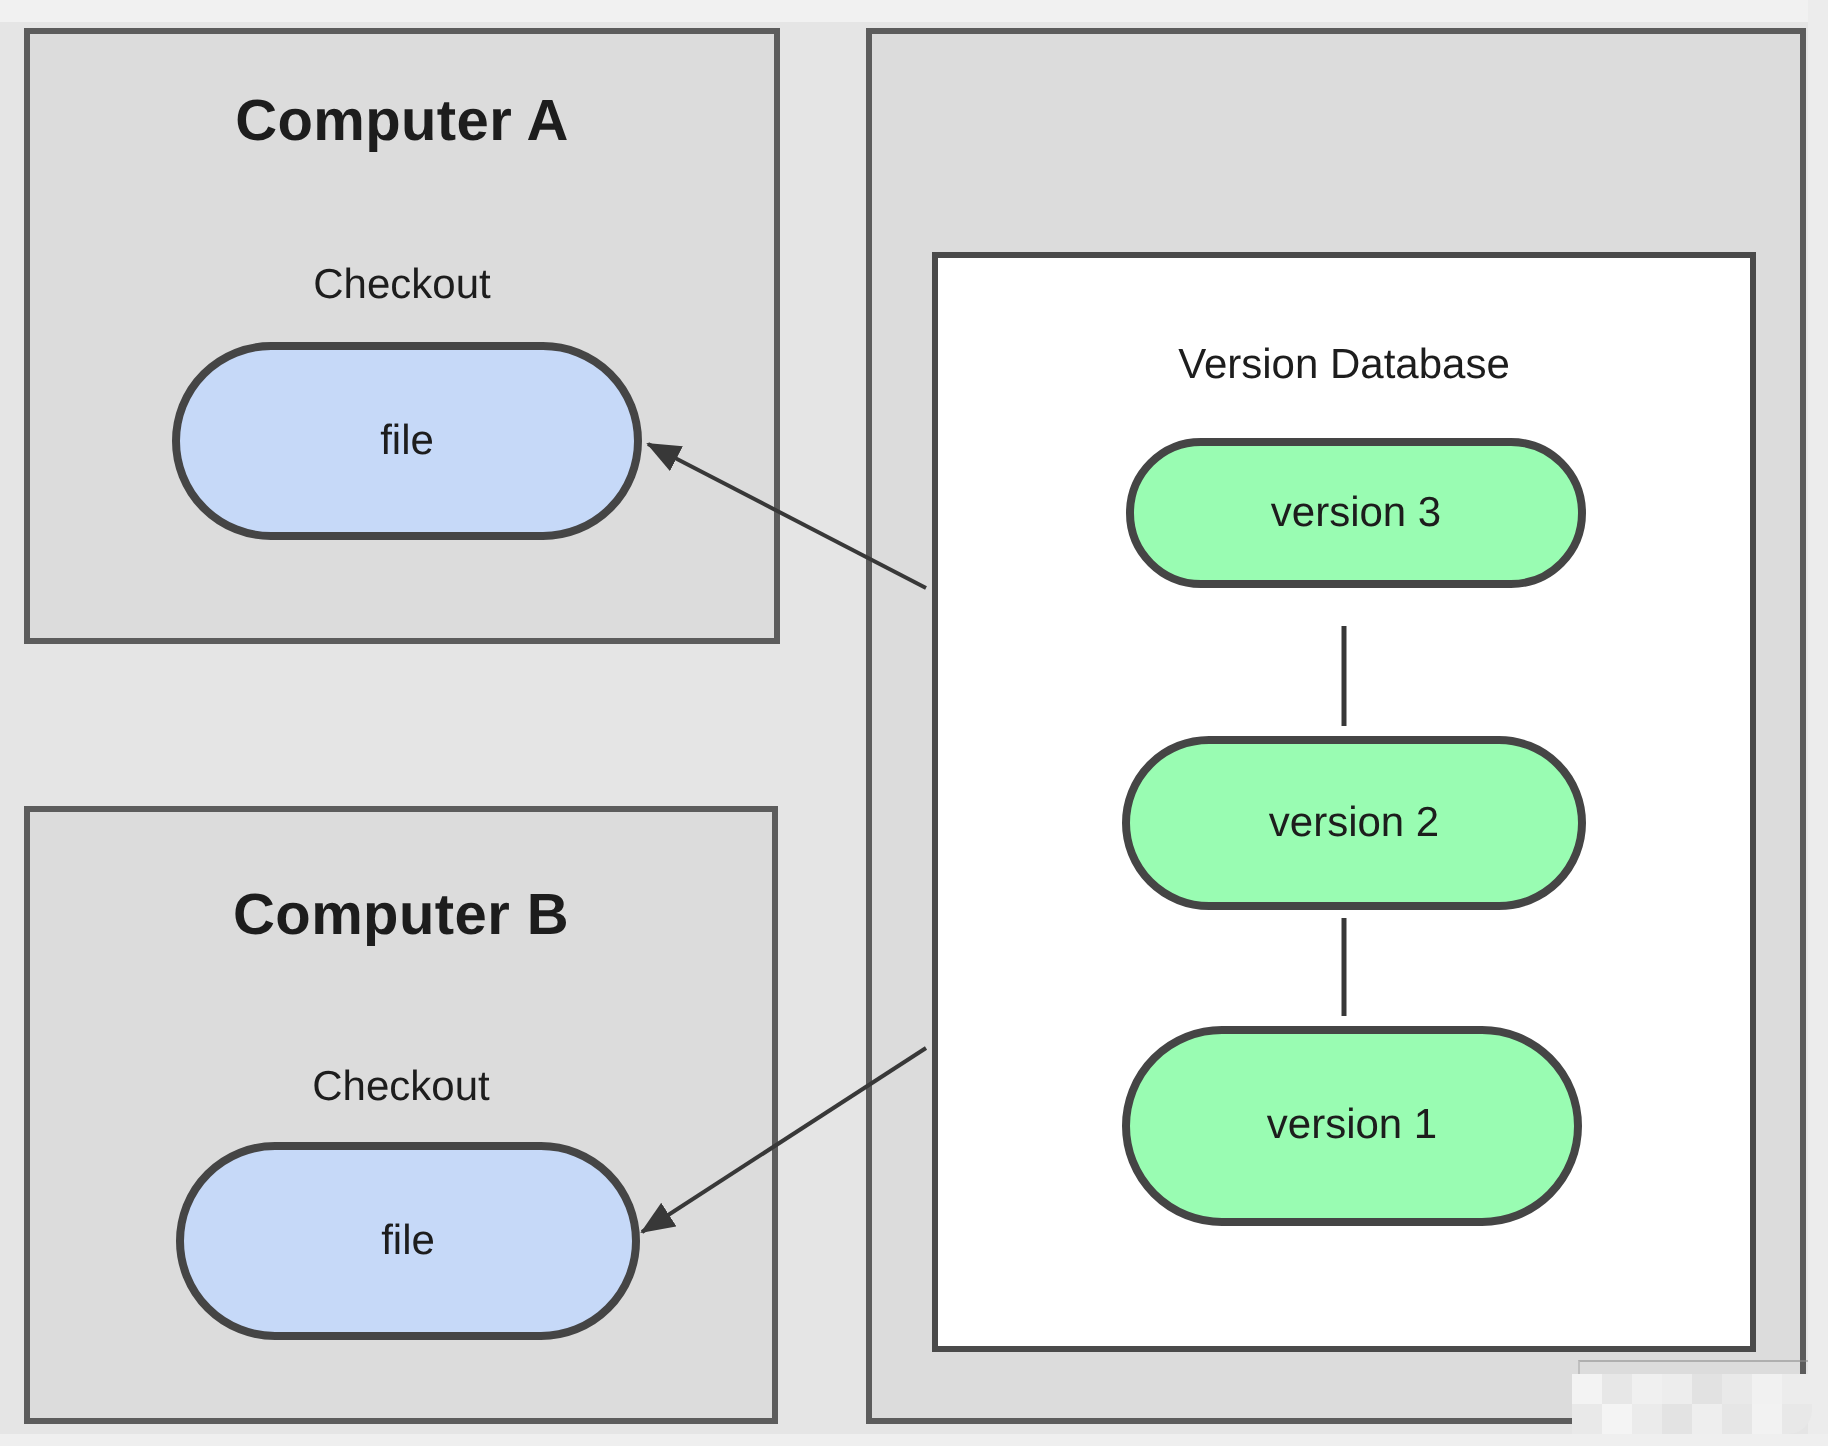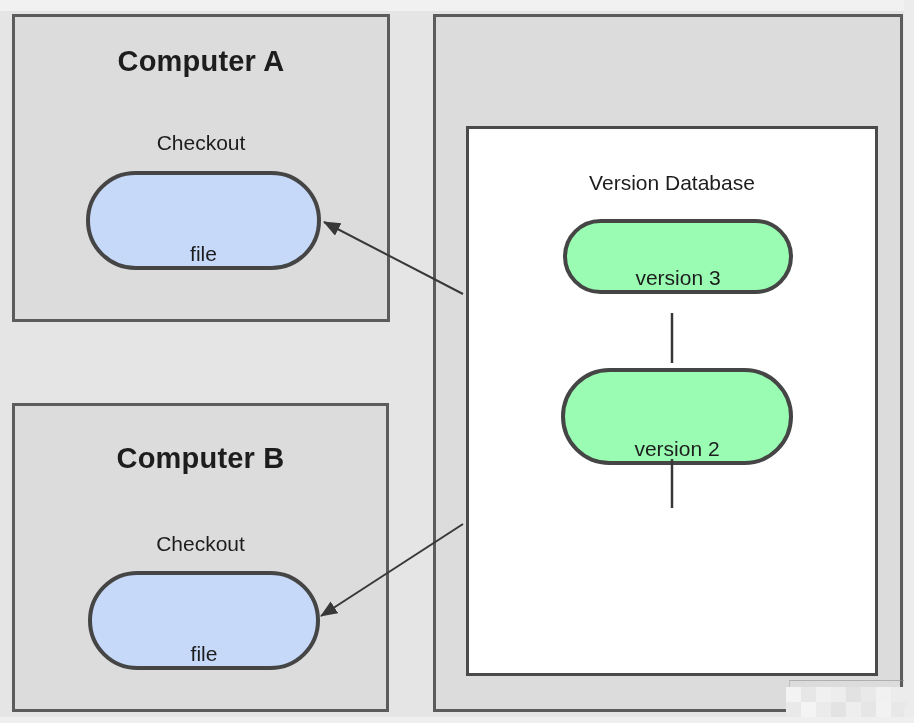--- a/index.html
+++ b/index.html
@@ -54,31 +54,31 @@
     border:3px solid #4a4a4a;
     box-sizing:border-box;
   }
   #db-title{top:42px;}
 
   .node{
     position:absolute;
     box-sizing:border-box;
     border:4px solid var(--node-border,#454545);
     border-radius:52px;
-    display:flex;align-items:flex-end;justify-content:center;
+    display:flex;align-items:center;justify-content:center;
     font-size:21px;
     color:var(--text-color,#1d1d1d);
   }
   .file-node{background:var(--file-fill,#c6d9f8);}
   .version-node{background:var(--version-fill,#99fcb2);}
 
   #file-node-a{left:71px;top:154px;width:235px;height:99px;}
   #file-node-b{left:73px;top:165px;width:232px;height:99px;}
   #version-node-3{left:94px;top:90px;width:230px;height:75px;}
-  #version-node-2{left:92px;top:239px;width:232px;height:97px;}
+  #version-node-2{left:92px;top:239px;width:232px;height:87px;}
   #version-node-1{left:92px;top:384px;width:230px;height:100px;}
 
   #connector-layer{
     position:absolute;left:0;top:0;width:914px;height:723px;
     pointer-events:none;z-index:5;
   }
   #connector-layer line{
     stroke:var(--arrow-color,#383838);
   }
   .arrow-line{stroke-width:2px;}
@@ -127,20 +127,23 @@
 
   <div id="panel-server" class="panel">
     <div id="db-box">
       <div id="db-title" class="small-label">Version Database</div>
       <div id="version-node-3" class="node version-node">
         <span>version 3</span>
       </div>
       <div id="version-node-2" class="node version-node">
         <span>version 2</span>
       </div>
+      <div id="version-node-1" class="node version-node">
+        <span>version 1</span>
+      </div>
     </div>
   </div>
 
   <svg id="connector-layer" viewBox="0 0 914 723" xmlns="http://www.w3.org/2000/svg">
     <defs>
       <marker id="arrowhead" markerUnits="userSpaceOnUse" markerWidth="20" markerHeight="16" refX="16" refY="7" orient="auto">
         <path d="M0,0 L17,7 L0,14 Z" fill="#383838"></path>
       </marker>
     </defs>
     <line class="link-line" x1="672" y1="313" x2="672" y2="363"></line>

